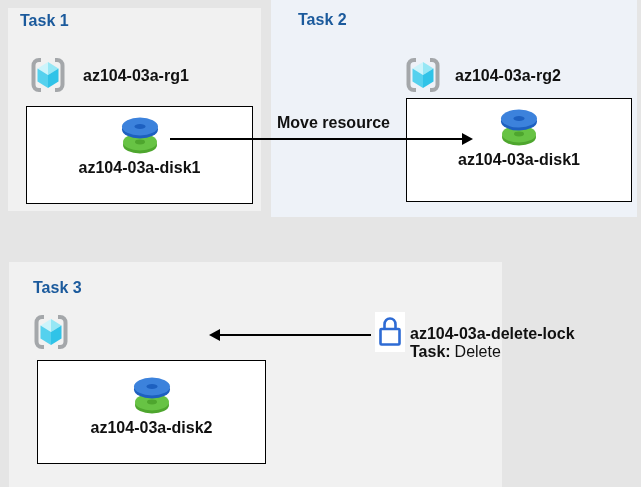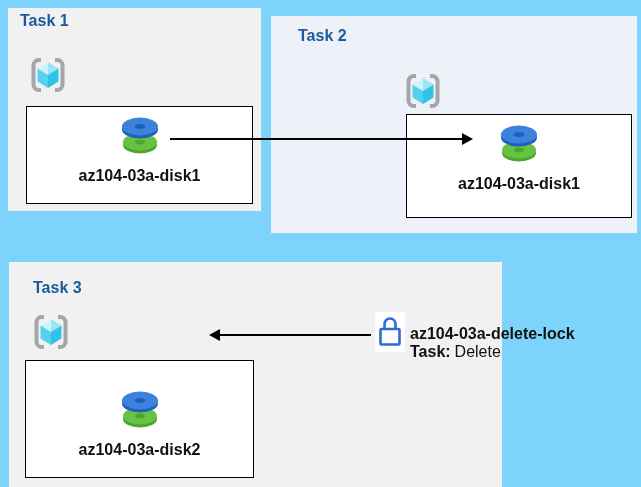--- a/index.html
+++ b/index.html
@@ -1,24 +1,24 @@
 <!DOCTYPE html>
 <html style="--panel-gray: #f1f1f1; --panel-blue: #eef2f8; --title-blue: #1b5a9c; --bracket-gray: #a4a7aa; --cube-top-left: #cdf4fb; --cube-top-right: #96e7f5; --cube-left: #55d1ee; --cube-right: #30c3e8; --disk-blue: #3c82dc; --disk-blue-dark: #1d60c0; --disk-green: #67c344; --disk-green-dark: #4ea62e; --lock-blue: #2e6bd4; --arrow-black: #000000;"><head>
 <meta charset="utf-8">
 <style>
   html,body{margin:0;padding:0;background:#fff;}
   .canvas{
-    position:relative;width:641px;height:487px;background:#7dd3fc;overflow:hidden;
+    position:relative;width:641px;height:487px;background:#e5e5e5;overflow:hidden;
     font-family:"Liberation Sans",sans-serif;color:#111;
   }
   .panel{position:absolute;}
   .panel-gray{background:var(--panel-gray,#f1f1f1);}
   .panel-blue{background:var(--panel-blue,#eef2f8);}
   .panel1{left:8px;top:8px;width:253px;height:203px;}
-  .panel2{left:271px;top:16px;width:366px;height:217px;text-decoration:underline;}
+  .panel2{left:271px;top:0;width:366px;height:217px;text-decoration:underline;}
   .panel3{left:9px;top:262px;width:493px;height:225px;}
   .task-title{
     position:absolute;margin:0;font-size:16px;font-weight:bold;
     color:var(--title-blue,#1b5a9c);line-height:19px;
   }
   .t1-title{left:12px;top:3px;}
   .t2-title{left:27px;top:10px;}
   .t3-title{left:24px;top:16px;}
   .rg-icon{position:absolute;width:36px;height:38px;}
   .t1-rg-icon{left:22px;top:48px;}
@@ -26,26 +26,26 @@
   .t3-rg-icon{left:24px;top:51px;}
   .rg-label{
     position:absolute;font-size:16px;font-weight:bold;line-height:19px;color:#111;
     white-space:nowrap;
   }
   .t1-rg-label{left:75px;top:58px;}
   .t2-rg-label{left:184px;top:66px;}
   .t3-rg-label{left:75px;top:61px;}
   .res-box{
     position:absolute;background:#fff;border:1.5px solid #000;
-    display:flex;flex-direction:column;align-items:center;gap:12px;
+    display:flex;flex-direction:column;align-items:center;gap:4px;
     padding-top:8px;box-sizing:content-box;
   }
   .t1-box{left:18px;top:98px;width:225px;height:88px;}
   .t2-box{left:135px;top:98px;width:224px;height:94px;}
-  .t3-box{left:16px;top:98px;width:227px;height:88px;padding-top:28px;}
+  .t3-box{left:28px;top:98px;width:227px;height:88px;padding-top:14px;}
   .disk-icon{width:44px;height:40px;flex:0 0 auto;}
   .disk-label{font-size:16px;font-weight:bold;color:#111;white-space:nowrap;}
   .arrow-line{position:absolute;height:2px;background:#000;}
   .move-line{left:170px;top:138px;width:293px;}
   .lock-line{left:219px;top:334px;width:152px;}
   .arrow-head{position:absolute;width:0;height:0;border-top:6px solid transparent;border-bottom:6px solid transparent;}
   .head-right{left:462px;top:133px;border-left:11px solid #000;}
   .head-left{left:209px;top:329px;border-right:11px solid #000;}
   .move-label{
     position:absolute;left:277px;top:114px;font-size:16px;font-weight:bold;
@@ -70,20 +70,21 @@
     <h2 class="task-title t1-title">Task 1</h2>
 
     <svg class="rg-icon t1-rg-icon" viewBox="0 0 36 38">
       <path d="M11,4 H9 C5.5,4 3.5,6.5 3.5,9.5 V28.5 C3.5,31.5 5.5,34 9,34 H11" fill="none" stroke="var(--bracket-gray,#a4a7aa)" stroke-width="4"></path>
       <path d="M25,4 H27 C30.5,4 32.5,6.5 32.5,9.5 V28.5 C32.5,31.5 30.5,34 27,34 H25" fill="none" stroke="var(--bracket-gray,#a4a7aa)" stroke-width="4"></path>
       <polygon points="18,6 7.5,12.5 18,19" style="fill:var(--cube-top-left,#cdf4fb)"></polygon>
       <polygon points="18,6 28.5,12.5 18,19" style="fill:var(--cube-top-right,#96e7f5)"></polygon>
       <polygon points="7.5,12.5 18,19 18,32 7.5,25.5" style="fill:var(--cube-left,#55d1ee)"></polygon>
       <polygon points="18,19 28.5,12.5 28.5,25.5 18,32" style="fill:var(--cube-right,#30c3e8)"></polygon>
     </svg>
+    <span class="rg-label t1-rg-label">az104-03a-rg1</span>
 
     <div class="res-box t1-box">
       <svg class="disk-icon" viewBox="0 0 44 40">
         <ellipse cx="22" cy="30" rx="17" ry="8.5" style="fill:var(--disk-green-dark,#4ea62e)"></ellipse>
         <ellipse cx="22" cy="27" rx="17" ry="8.5" style="fill:var(--disk-green,#67c344)"></ellipse>
         <ellipse cx="22" cy="27" rx="5" ry="2.4" style="fill:var(--disk-green-dark,#4ea62e)"></ellipse>
         <ellipse cx="22" cy="14.5" rx="18" ry="9" style="fill:var(--disk-blue-dark,#1d60c0)"></ellipse>
         <ellipse cx="22" cy="11.5" rx="18" ry="9" style="fill:var(--disk-blue,#3c82dc)"></ellipse>
         <ellipse cx="22" cy="11.5" rx="5.5" ry="2.6" style="fill:var(--disk-blue-dark,#1d60c0)"></ellipse>
       </svg>
@@ -95,20 +96,21 @@
     <h2 class="task-title t2-title">Task 2</h2>
 
     <svg class="rg-icon t2-rg-icon" viewBox="0 0 36 38">
       <path d="M11,4 H9 C5.5,4 3.5,6.5 3.5,9.5 V28.5 C3.5,31.5 5.5,34 9,34 H11" fill="none" stroke="var(--bracket-gray,#a4a7aa)" stroke-width="4"></path>
       <path d="M25,4 H27 C30.5,4 32.5,6.5 32.5,9.5 V28.5 C32.5,31.5 30.5,34 27,34 H25" fill="none" stroke="var(--bracket-gray,#a4a7aa)" stroke-width="4"></path>
       <polygon points="18,6 7.5,12.5 18,19" style="fill:var(--cube-top-left,#cdf4fb)"></polygon>
       <polygon points="18,6 28.5,12.5 18,19" style="fill:var(--cube-top-right,#96e7f5)"></polygon>
       <polygon points="7.5,12.5 18,19 18,32 7.5,25.5" style="fill:var(--cube-left,#55d1ee)"></polygon>
       <polygon points="18,19 28.5,12.5 28.5,25.5 18,32" style="fill:var(--cube-right,#30c3e8)"></polygon>
     </svg>
+    <span class="rg-label t2-rg-label">az104-03a-rg2</span>
 
     <div class="res-box t2-box">
       <svg class="disk-icon" viewBox="0 0 44 40">
         <ellipse cx="22" cy="30" rx="17" ry="8.5" style="fill:var(--disk-green-dark,#4ea62e)"></ellipse>
         <ellipse cx="22" cy="27" rx="17" ry="8.5" style="fill:var(--disk-green,#67c344)"></ellipse>
         <ellipse cx="22" cy="27" rx="5" ry="2.4" style="fill:var(--disk-green-dark,#4ea62e)"></ellipse>
         <ellipse cx="22" cy="14.5" rx="18" ry="9" style="fill:var(--disk-blue-dark,#1d60c0)"></ellipse>
         <ellipse cx="22" cy="11.5" rx="18" ry="9" style="fill:var(--disk-blue,#3c82dc)"></ellipse>
         <ellipse cx="22" cy="11.5" rx="5.5" ry="2.6" style="fill:var(--disk-blue-dark,#1d60c0)"></ellipse>
       </svg>
@@ -147,17 +149,18 @@
       </svg>
     </div>
     <div class="lock-text">
       <div class="lock-name">az104-03a-delete-lock</div>
       <div><span class="lock-type-label">Task:</span><span class="lock-type-value">Delete</span></div>
     </div>
   </section>
 
   <div class="arrow-line move-line"></div>
   <div class="arrow-head head-right"></div>
+  <div class="move-label">Move resource</div>
 
   <div class="arrow-line lock-line"></div>
   <div class="arrow-head head-left"></div>
 
 </div>
 
 </body></html>

